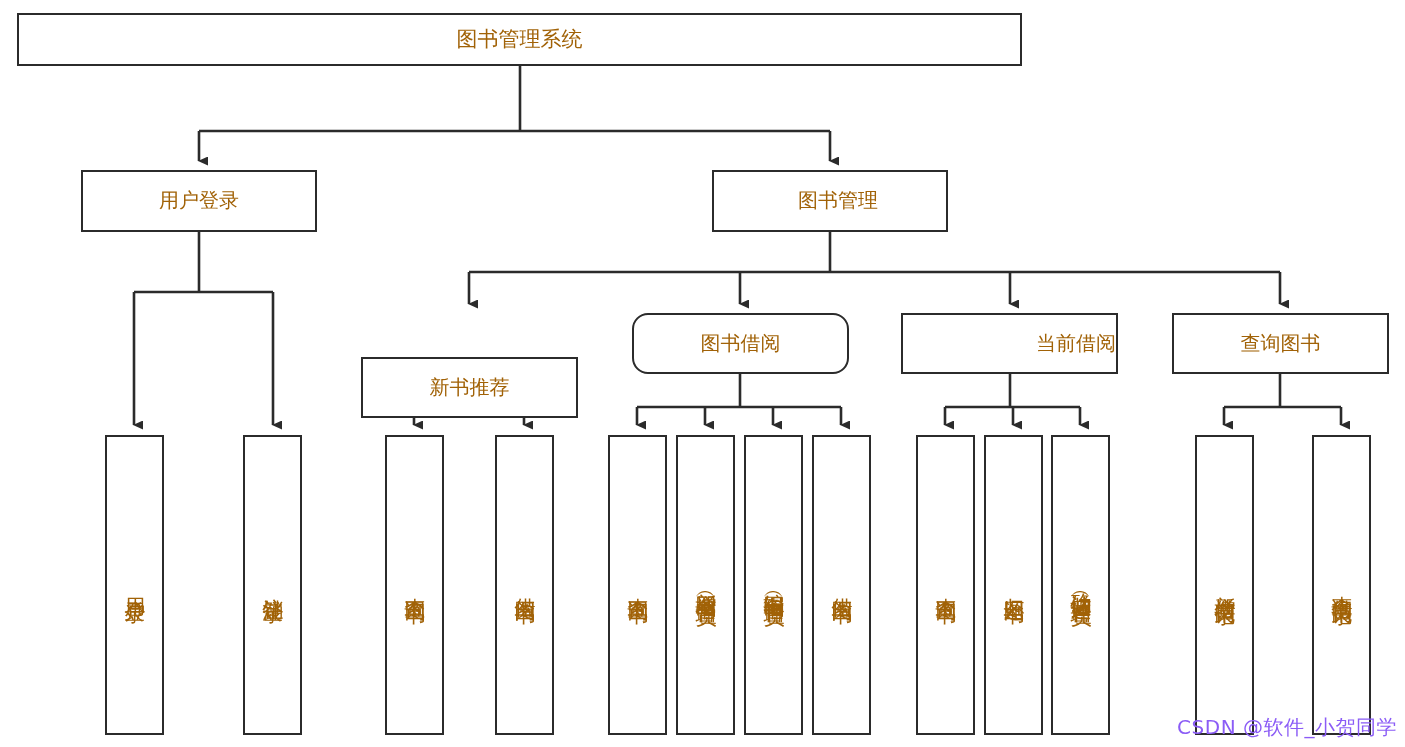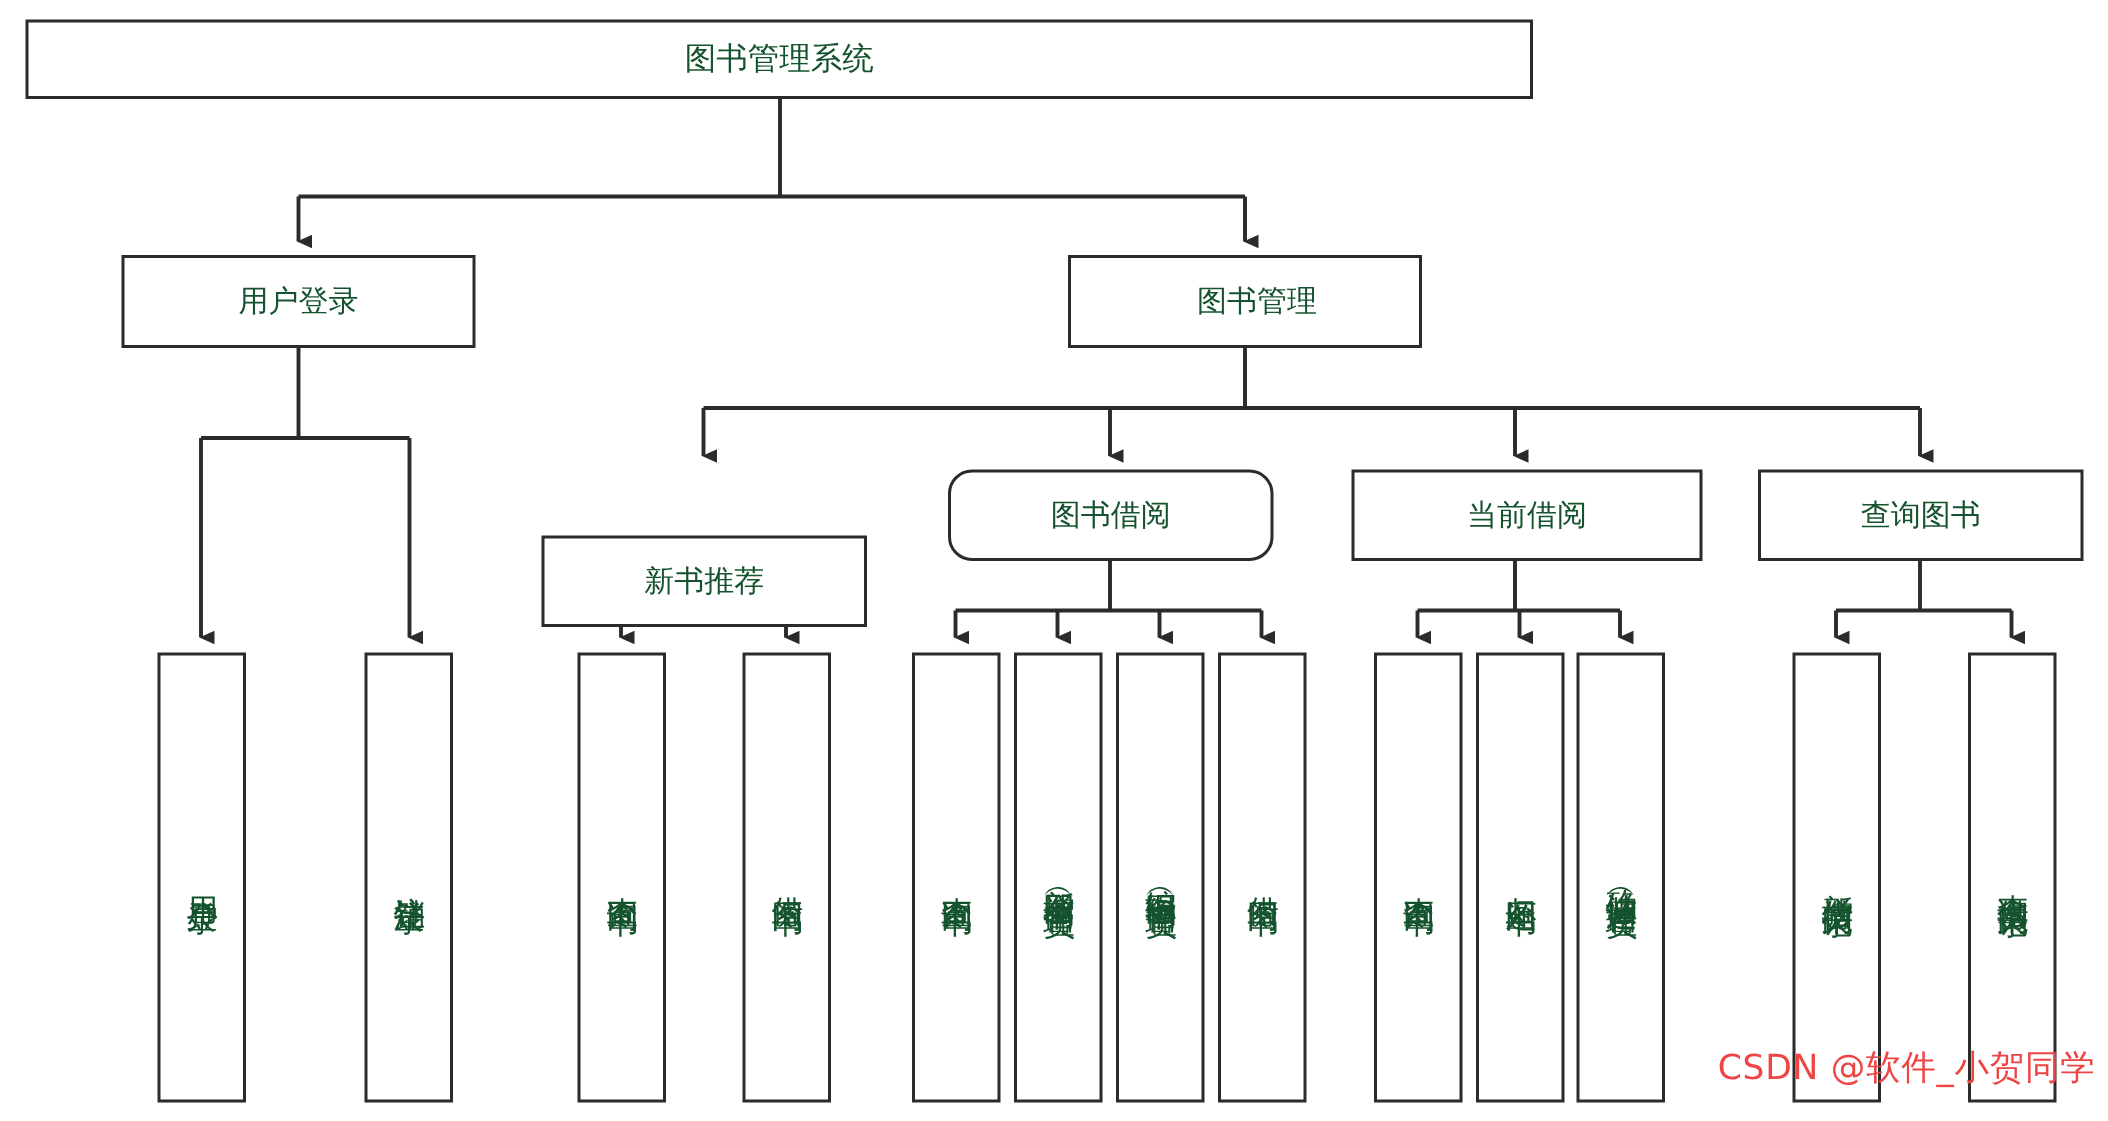--- a/index.html
+++ b/index.html
@@ -29,21 +29,21 @@
     position: absolute;
     box-sizing: border-box;
     background: #ffffff;
     border: 2px solid #2b2b2b;
     display: flex;
     align-items: center;
     justify-content: center;
     z-index: 2;
   }
   .node-label {
-    color: #14532d;
+    color: #a16207;
     text-align: center;
     line-height: 1.18;
     white-space: pre;
   }
   .node-root .node-label {
     font-size: 21px;
   }
   .node-l2 .node-label {
     font-size: 20px;
   }
@@ -61,23 +61,23 @@
     letter-spacing: 2px;
     line-height: 1;
     max-height: 280px;
   }
   .node-leaf-tall .node-label {
     max-height: 290px;
   }
   #watermark {
     position: absolute;
     right: 8px;
-    bottom: 20px;
-    font-size: 23px;
-    color: #ef4444;
+    bottom: 6px;
+    font-size: 20px;
+    color: #8b5cf6;
     letter-spacing: 0.5px;
     z-index: 5;
     white-space: nowrap;
   }
 </style>
 </head>
 <body>
 
 <div id="diagram-canvas">
 
@@ -141,21 +141,21 @@
   <div class="node-box node-l2" style="left:712px; top:170px; width:236px; height:62px;padding-left:16px;">
     <span class="node-label">图书管理</span>
   </div>
 
   <div class="node-box node-l3" style="left:361px; top:313px; width:217px; height:61px;margin-top:44px;">
     <span class="node-label">新书推荐</span>
   </div>
   <div class="node-box node-l3" style="left:632px; top:313px; width:217px; height:61px;border-radius:16px;">
     <span class="node-label">图书借阅</span>
   </div>
-  <div class="node-box node-l3" style="left:901px; top:313px; width:234px; height:61px;">
+  <div class="node-box node-l3" style="left:901px; top:313px; width:217px; height:61px;justify-content:flex-end;">
     <span class="node-label">当前借阅</span>
   </div>
   <div class="node-box node-l3" style="left:1172px; top:313px; width:217px; height:61px;">
     <span class="node-label">查询图书</span>
   </div>
 
   <div class="node-box node-leaf" style="left:105px; top:435px; width:59px; height:300px;">
     <span class="node-label">用户登录</span>
   </div>
   <div class="node-box node-leaf" style="left:243px; top:435px; width:59px; height:300px;">

